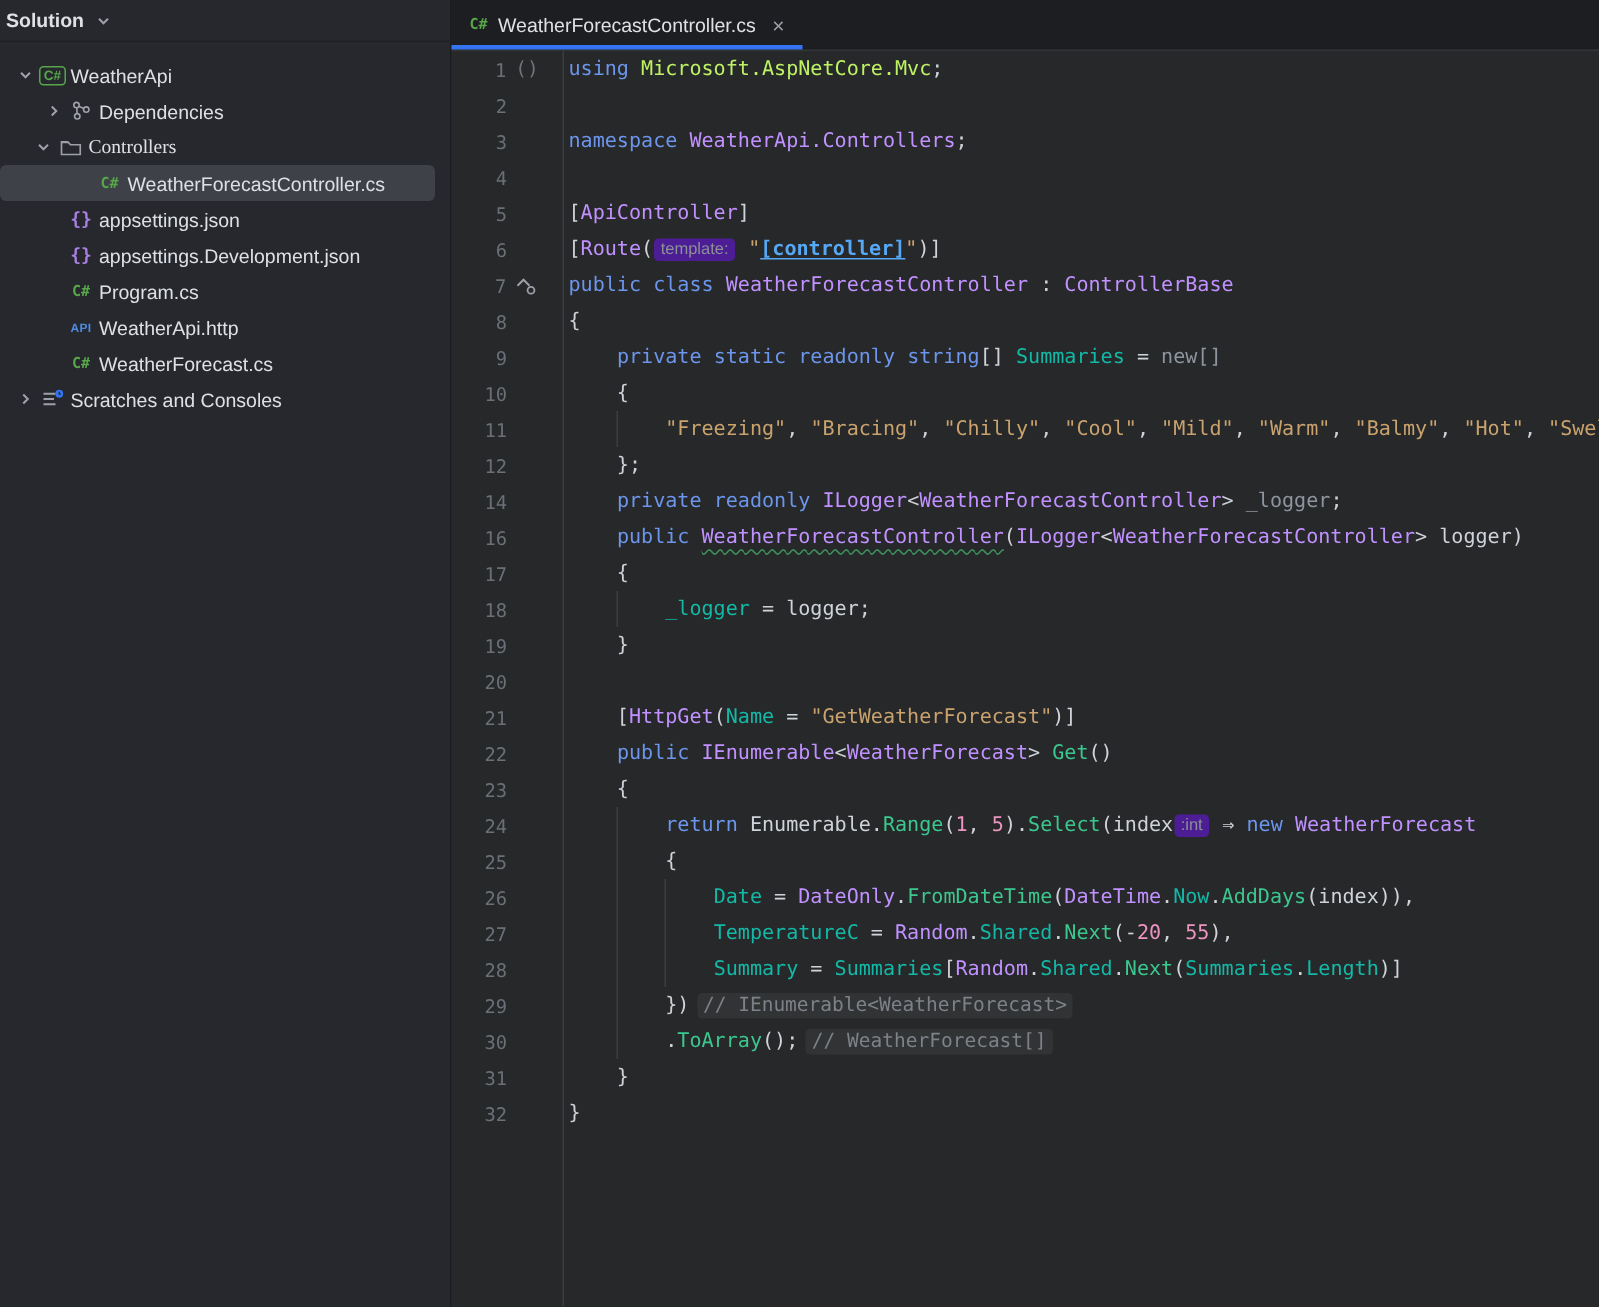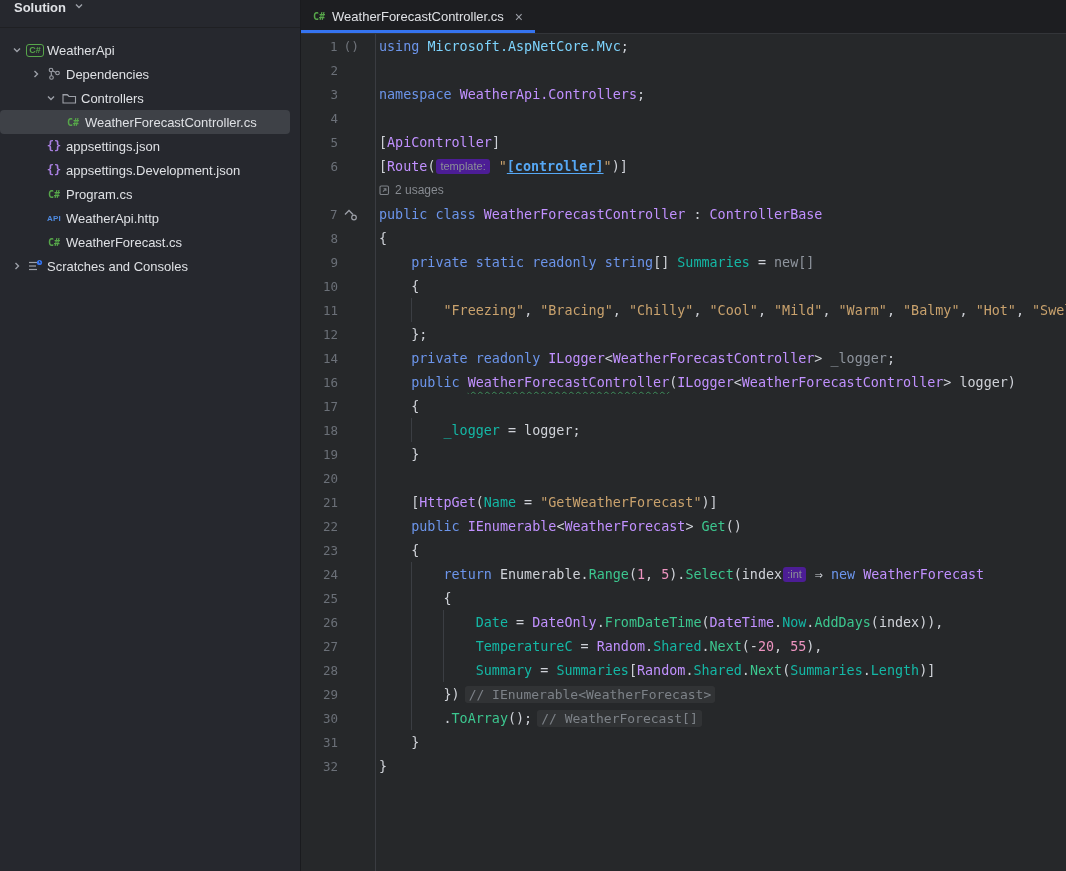--- a/index.html
+++ b/index.html
@@ -2,21 +2,21 @@
 <html><head>
 <meta charset="utf-8">
 <style>
   html,body{margin:0;padding:0;width:1066px;height:871px;overflow:hidden;background:#26282A;
     font-family:"Liberation Sans",sans-serif;-webkit-font-smoothing:antialiased;}
   #app{display:flex;width:1066px;height:871px;}
 
   
   #sidebar{width:300px;min-width:300px;height:100%;background:#26282E;border-right:1px solid #1A1B1E;
     display:flex;flex-direction:column;}
-  #sb-header{height:27px;display:flex;padding-left:14px;gap:7px;
+  #sb-header{height:27px;display:flex;align-items:center;padding-left:4px;gap:7px;
     border-bottom:1px solid #1F2023;}
   #sb-title{font-size:13px;font-weight:bold;color:#DFE1E5;}
   #tree{padding-top:10px;}
   .trow{height:24px;display:flex;align-items:center;margin-right:10px;border-radius:4px;
     color:#DEE0E4;font-size:13px;white-space:nowrap;}
   .trow.sel{background:#3E4147;}
   .chev{width:18px;min-width:18px;display:flex;align-items:center;justify-content:center;}
   .ticon{width:18px;min-width:18px;display:flex;align-items:center;justify-content:center;}
   .tlabel{margin-left:3px;}
   .badge{border:1px solid #57A64A;color:#57A64A;font-size:9px;font-weight:bold;
@@ -40,21 +40,21 @@
   .gut{width:74px;min-width:74px;border-right:1px solid #3A3C41;display:flex;align-items:center;}
   .ln{width:37px;text-align:right;color:#6B7078;font-size:12.5px;}
   .gic{width:32px;padding-left:6px;display:flex;align-items:center;color:#6F737A;}
   .cde{flex:1;position:relative;display:flex;align-items:center;padding-left:3px;
     white-space:pre;overflow:hidden;min-width:0;}
   .guide{position:absolute;top:0;bottom:0;border-left:1px solid #3B3E43;}
   .filler{flex:1 1 auto;display:flex;}
   
   .tok-kw{color:#6C95EB;}
   .tok-pl{color:#CFD2D8;}
-  .tok-ns{color:#7dd3fc;}
+  .tok-ns{color:#bef264;}
   .tok-cls{color:#C191FF;}
   .tok-meth{color:#3CC78F;}
   .tok-fld{color:#14b8a6;}
   .tok-str{color:#C9A26D;}
   .tok-num{color:#ED94C0;}
   .tok-dim{color:#8F959E;}
   .tok-route{color:#56A8F5;font-weight:bold;text-decoration:underline;text-underline-offset:2px;}
   .tok-ctor{color:#C191FF;text-decoration:underline wavy #3C8F5A;text-decoration-thickness:1px;
     text-underline-offset:3.5px;}
   .tok-inlay{font-family:"Liberation Sans",sans-serif;font-size:11px;color:#8C9097;
@@ -98,21 +98,21 @@
             <svg width="14" height="14" viewBox="0 0 14 14">
               <circle cx="4" cy="3" r="1.8" fill="none" stroke="#9DA0A8" stroke-width="1.1"></circle>
               <circle cx="10.5" cy="6" r="1.8" fill="none" stroke="#9DA0A8" stroke-width="1.1"></circle>
               <circle cx="4.5" cy="10.5" r="1.8" fill="none" stroke="#9DA0A8" stroke-width="1.1"></circle>
               <line x1="5.6" y1="3.8" x2="8.8" y2="5.4" stroke="#9DA0A8" stroke-width="1.1"></line>
               <line x1="4.2" y1="4.8" x2="4.4" y2="8.7" stroke="#9DA0A8" stroke-width="1.1"></line>
             </svg>
           </span>
           <span class="tlabel">Dependencies</span>
         </div>
-        <div class="trow" style="padding-left: 42px;">
+        <div class="trow" style="padding-left: 20px; font-family: Liberation Serif, serif;">
           <span class="chev">
             <svg width="12" height="12" viewBox="0 0 12 12">
               <polyline points="3,4.5 6,7.5 9,4.5" fill="none" stroke="#9DA0A8" stroke-width="1.4"></polyline>
             </svg>
           </span>
           <span class="ticon">
             <svg width="15" height="13" viewBox="0 0 15 13">
               <path d="M1 3.5 V11 H13.5 V4.5 H7 L5.5 3 H1.5 Z M1 3.5 V2.5 H5.2 L6.7 4" fill="none" stroke="#9DA0A8" stroke-width="1.1"></path>
             </svg>
           </span>
@@ -220,30 +220,20 @@
             <span class="ln">5</span>
           </div>
           <div class="cde"><span class="tok-pl">[</span><span class="tok-cls">ApiController</span><span class="tok-pl">]</span></div>
         </div>
         <div class="crow">
           <div class="gut">
             <span class="ln">6</span>
           </div>
           <div class="cde"><span class="tok-pl">[</span><span class="tok-cls">Route</span><span class="tok-pl">(</span><span class="tok-inlay">template:</span><span class="tok-pl"> </span><span class="tok-str">"</span><span class="tok-route">[controller]</span><span class="tok-str">"</span><span class="tok-pl">)]</span></div>
         </div>
-        <div class="crow vision">
-          <div class="gut">
-            <span class="ln"></span>
-          </div>
-          <div class="cde"><svg width="11" height="11" viewBox="0 0 11 11">
-              <rect x="1" y="1" width="8.5" height="8.5" rx="1.2" fill="none" stroke="#7D8187" stroke-width="1.1"></rect>
-              <line x1="4" y1="6.6" x2="6.8" y2="3.8" stroke="#7D8187" stroke-width="1.1"></line>
-              <polyline points="4.6,3.7 6.9,3.7 6.9,6" fill="none" stroke="#7D8187" stroke-width="1.1"></polyline>
-            </svg><span>2 usages</span></div>
-        </div>
         <div class="crow">
           <div class="gut">
             <span class="ln">7</span>
             <span class="gic">
               <svg width="15" height="13" viewBox="0 0 15 13">
                 <polyline points="2,6.5 6,2.5 10,6.5" fill="none" stroke="#9DA0A8" stroke-width="1.3"></polyline>
                 <circle cx="11" cy="9.5" r="2.3" fill="none" stroke="#9DA0A8" stroke-width="1.2"></circle>
               </svg>
             </span>
           </div>

